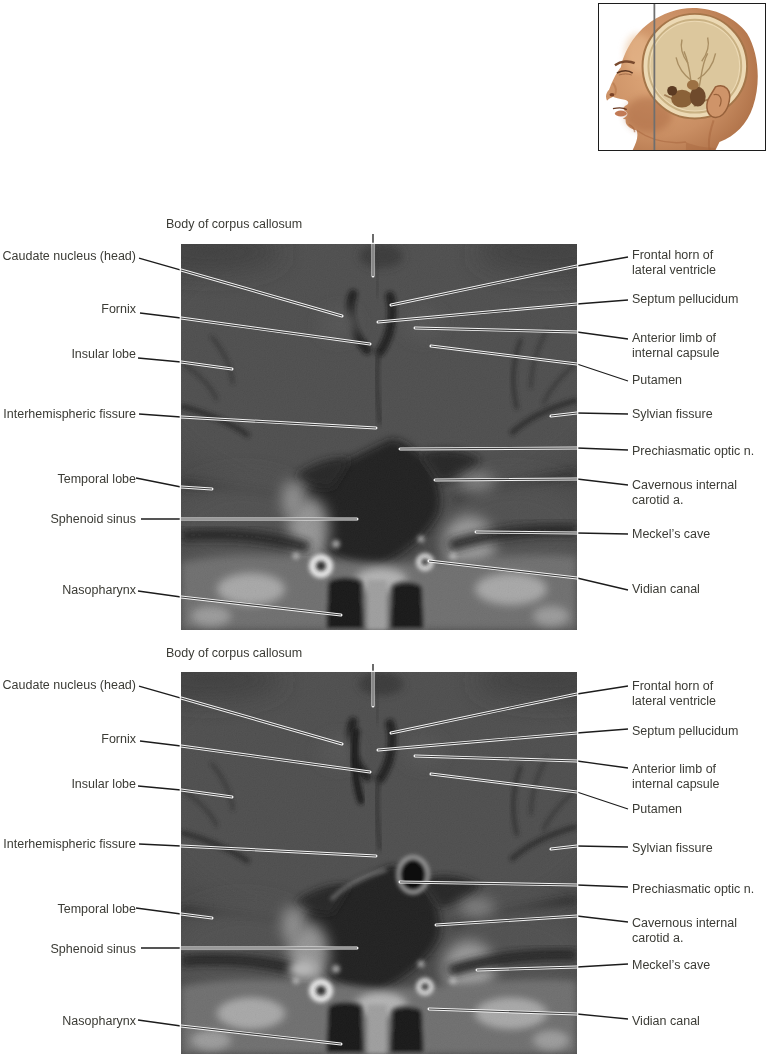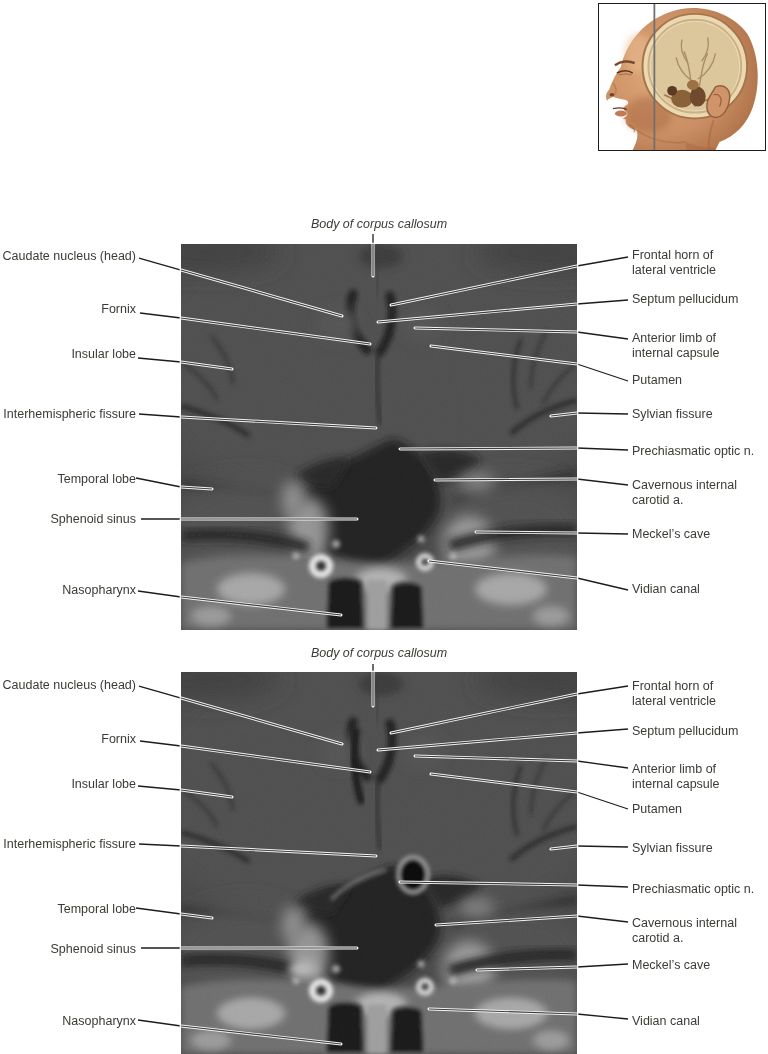--- a/index.html
+++ b/index.html
@@ -1,21 +1,21 @@
 <!DOCTYPE html>
 <html><head>
 <meta charset="utf-8">
 <style>
   html,body{margin:0;padding:0;background:#ffffff;}
   .page{position:relative;width:768px;height:1054px;background:#fff;overflow:hidden;
         font-family:"Liberation Sans",sans-serif;}
   .lbl{position:absolute;font-size:12.5px;line-height:15px;color:#3b3b35;}
   .lbl-left{right:632px;text-align:right;white-space:nowrap;}
   .lbl-right{left:632px;width:142px;white-space:pre-line;}
-  .lbl-top{left:181px;width:396px;text-align:center;white-space:nowrap;font-style:italic;}
+  .lbl-top{left:166px;width:396px;text-align:left;white-space:nowrap;}
   .mri{position:absolute;left:181px;}
   .overlay{position:absolute;left:0;top:0;pointer-events:none;}
   .inset{position:absolute;left:598px;top:3px;width:166px;height:146px;
          border:1.6px solid #1c1c1c;background:#fff;}
   .ln{stroke:#1c1c1c;stroke-width:1.3;fill:none;}
   .case{stroke:#f4f4f4;stroke-width:3;fill:none;stroke-linecap:round;}
   .core{stroke:#3e3e3e;stroke-width:1.2;fill:none;}
   .hidden-defs{position:absolute;width:0;height:0;overflow:hidden;}
 </style>
 </head>

